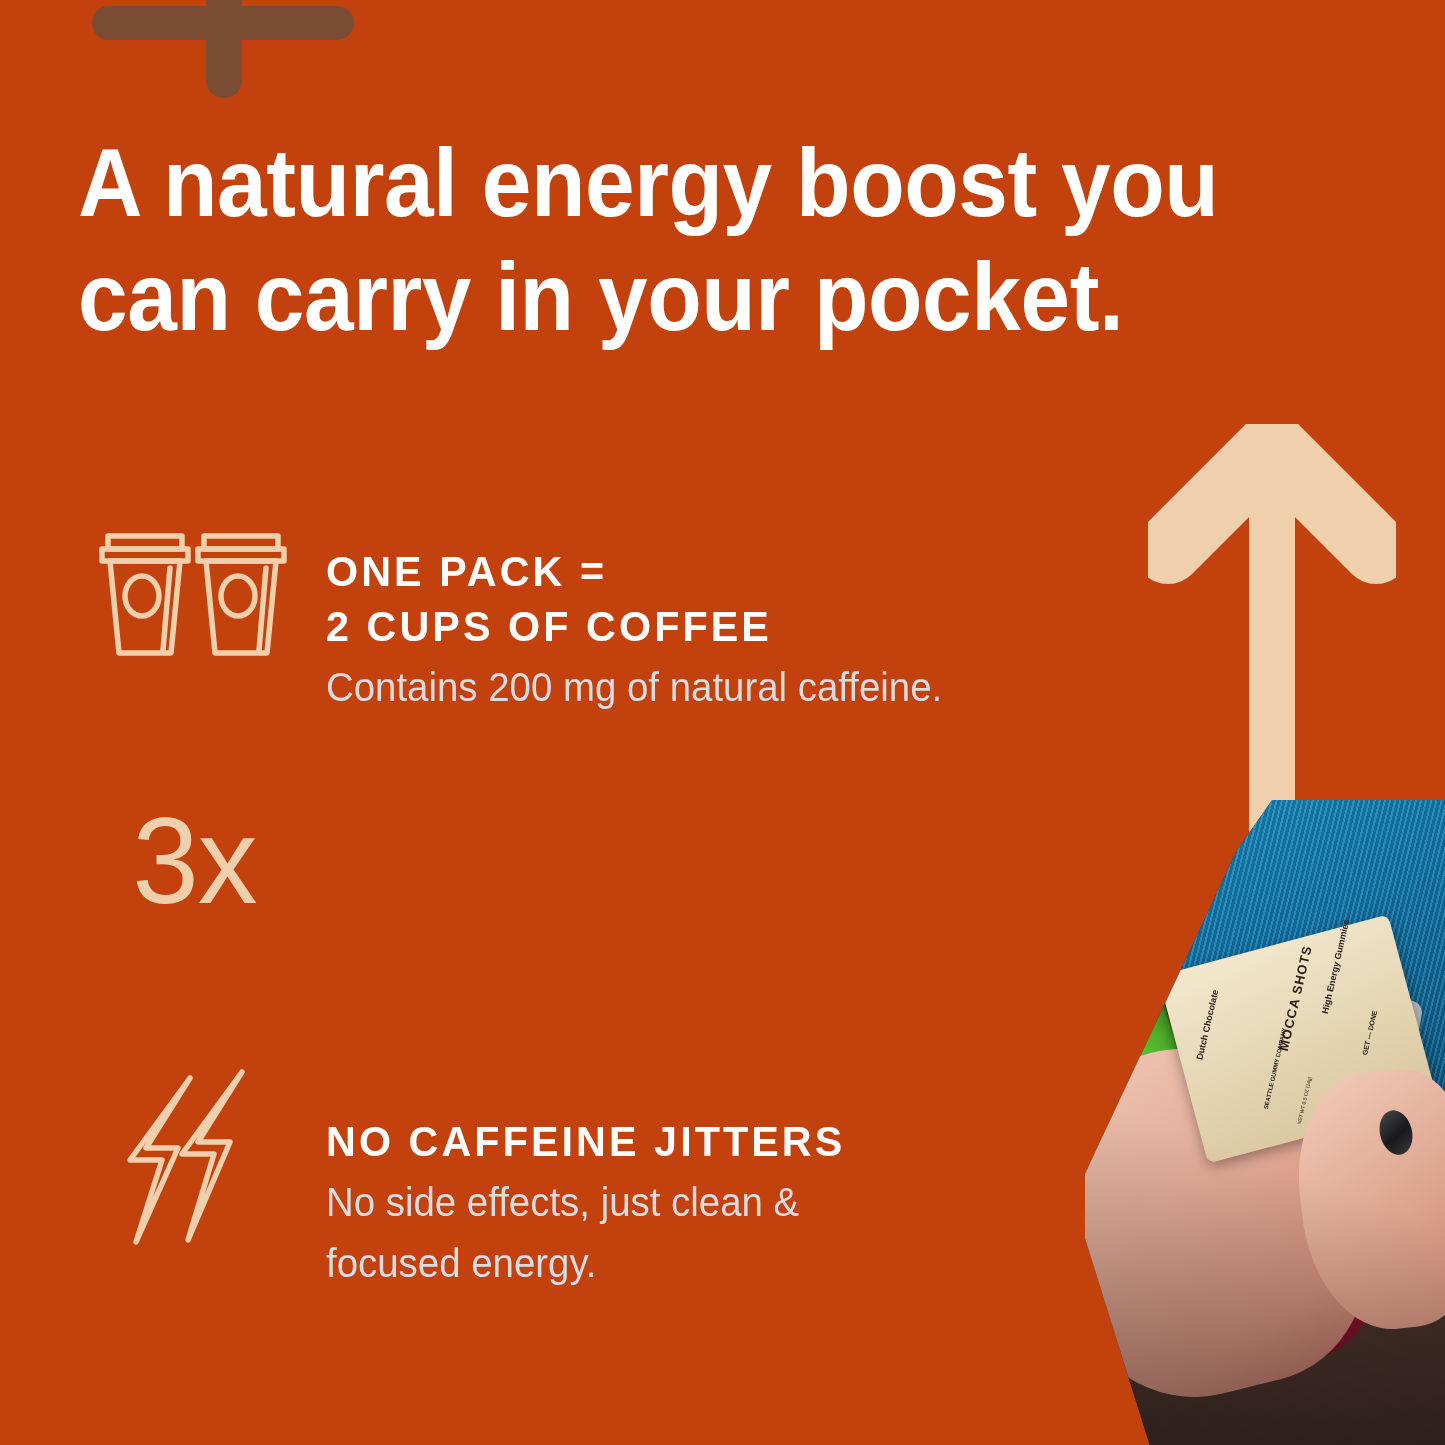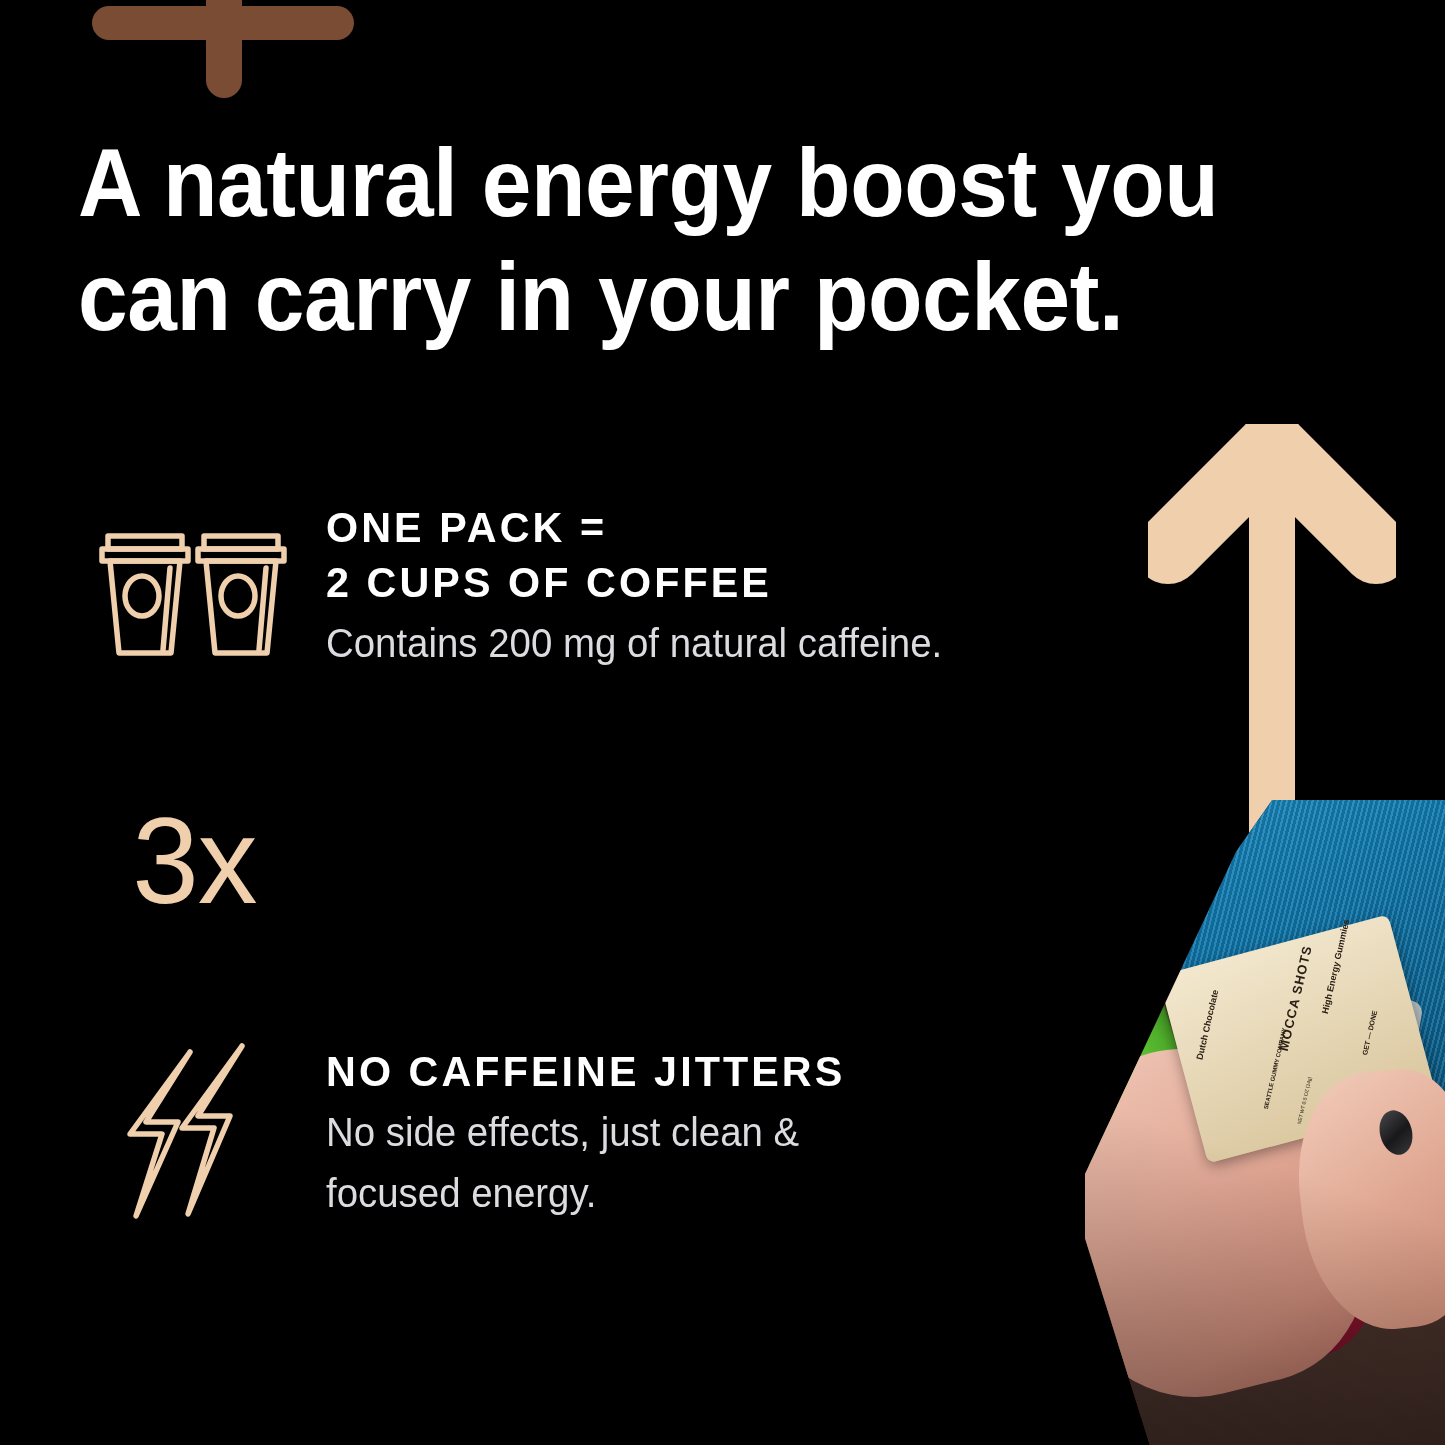--- a/index.html
+++ b/index.html
@@ -2,21 +2,21 @@
 <html><head>
 <meta charset="utf-8">
 <style>
   html,body{margin:0;padding:0;}
   body{
     width:1445px;height:1445px;
     background:#3d170c;
     font-family:"Liberation Sans", sans-serif;
     overflow:hidden;
   }
-  .canvas{position:relative;width:1445px;height:1445px;overflow:hidden;background:#000000;}
+  .canvas{position:relative;width:1445px;height:1445px;overflow:hidden;background:#c2410c;}
 
   
   .plus{position:absolute;left:92px;top:-52px;width:262px;height:150px;}
   .plus .bar{position:absolute;background:#7a4c34;border-radius:34px;}
   .plus .bar.h{left:0;top:58px;width:262px;height:34px;}
   .plus .bar.v{left:114px;top:0;width:36px;height:150px;border-radius:0 0 34px 34px;}
 
   
   .headline{
     position:absolute;left:78px;top:126px;width:1320px;
@@ -25,21 +25,21 @@
     font-weight:700;
     line-height:1.19;
     letter-spacing:-0.5px;
     transform:scaleX(.93);
     transform-origin:left top;
   }
 
   
   .feature{position:absolute;display:flex;align-items:flex-start;}
   .feature .icon{flex:0 0 auto;display:flex;align-items:center;justify-content:center;}
-  .feature .copy{flex:1 1 auto;}
+  .feature .copy{flex:1 1 auto;margin-top:44px;}
 
   .f-head{
     color:#ffffff;
     font-weight:700;
     font-size:43px;
     line-height:1.28;
     letter-spacing:3.2px;
     text-transform:uppercase;
     transform:scaleX(.96);
     transform-origin:left top;
@@ -67,21 +67,21 @@
   .badge3x{
     color:#efcfac;
     font-size:122px;
     font-weight:400;
     line-height:1;
     letter-spacing:-1px;
     transform:scaleX(.98);
   }
 
   
-  #row-jitters{left:88px;top:1030px;width:1040px;text-decoration:underline;}
+  #row-jitters{left:88px;top:1056px;width:1040px;}
   #row-jitters .icon{width:212px;padding-top:6px;}
   #row-jitters .copy{padding-left:26px;padding-top:14px;}
 
   
   .arrow{position:absolute;left:1148px;top:424px;width:248px;height:470px;}
 
   
   .photo{
     position:absolute;left:1085px;top:800px;width:360px;height:645px;
     overflow:hidden;

